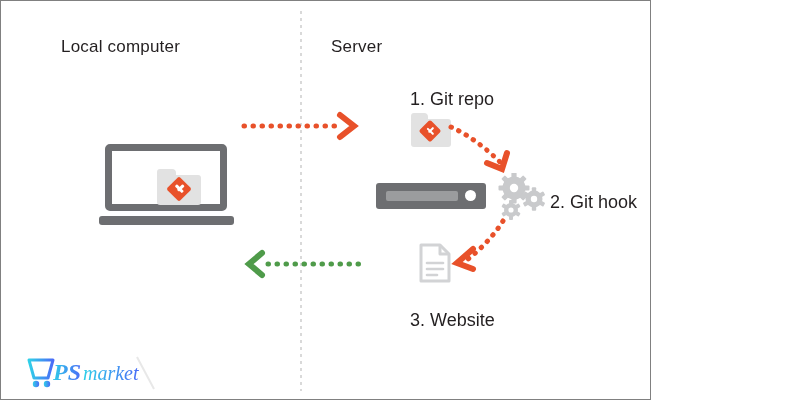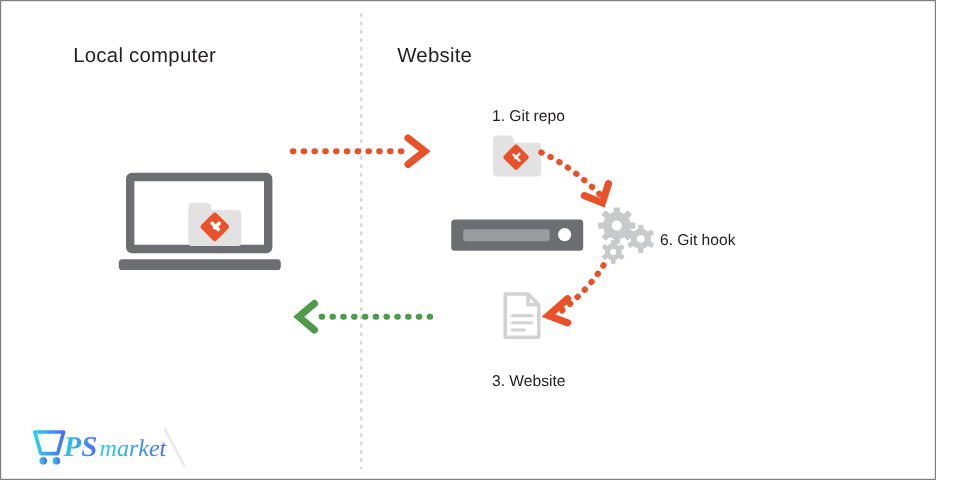--- a/index.html
+++ b/index.html
@@ -2,21 +2,21 @@
 <html><head>
 <meta charset="utf-8">
 <style>
   html, body {
     margin: 0;
     padding: 0;
     background: #ffffff;
   }
   #canvas {
     position: relative;
-    width: 780px;
+    width: 651px;
     height: 400px;
     background: #ffffff;
     border: 1px solid #808080;
     box-sizing: border-box;
     overflow: hidden;
     font-family: "Liberation Sans", sans-serif;
   }
 
   
   .section-title {
@@ -130,21 +130,21 @@
 
   
   #gears { position: absolute; left: 496px; top: 172px; width: 52px; height: 50px; }
 
   
   #doc-icon { position: absolute; left: 418px; top: 242px; width: 32px; height: 40px; }
 
   
   .step-label {
     position: absolute;
-    font-size: 13px;
+    font-size: 18px;
     color: #231f20;
     white-space: nowrap;
   }
   #label-repo { left: 409px; top: 88px; }
   #label-hook { left: 549px; top: 191px; }
   #label-site { left: 409px; top: 309px; }
 
   
   .arrow-svg { position: absolute; overflow: visible; }
   #arrow-push { left: 243px; top: 112px; }
@@ -155,21 +155,21 @@
   
   #logo { position: absolute; left: 8px; top: 350px; width: 150px; height: 44px; }
 </style>
 </head>
 <body>
 
 <div id="canvas">
 
   <div class="section-title" id="title-local">Local computer</div>
 
-  <div class="section-title" id="title-server">Website</div>
+  <div class="section-title" id="title-server">Server</div>
 
   <div id="divider"></div>
 
   <div id="laptop">
     <div id="laptop-screen">
       <div id="laptop-folder">
         <div class="folder-tab"></div>
         <div class="folder-body"></div>
         <div class="git-mark" id="laptop-git"></div>
       </div>
@@ -244,21 +244,21 @@
           <rect x="-2" y="-10" width="4" height="4.5" rx="1" transform="rotate(120)"></rect>
           <rect x="-2" y="-10" width="4" height="4.5" rx="1" transform="rotate(180)"></rect>
           <rect x="-2" y="-10" width="4" height="4.5" rx="1" transform="rotate(240)"></rect>
           <rect x="-2" y="-10" width="4" height="4.5" rx="1" transform="rotate(300)"></rect>
         </g>
         <circle r="2.6" fill="#ffffff"></circle>
       </g>
     </g>
   </svg>
 
-  <div class="step-label" id="label-hook">6. Git hook</div>
+  <div class="step-label" id="label-hook">2. Git hook</div>
 
   <svg class="arrow-svg" id="arrow-gear-doc" width="70" height="60">
     <path d="M 54,0 C 44,16 30,30 14,42" fill="none" stroke="#e8512a" stroke-width="5" stroke-linecap="round" stroke-dasharray="0.5 8"></path>
     <polyline points="24,28 8,42 24,48" fill="none" stroke="#e8512a" stroke-width="6" stroke-linecap="round" stroke-linejoin="miter"></polyline>
   </svg>
 
   <svg id="doc-icon" width="32" height="40" viewBox="0 0 32 40">
     <path d="M2,2 L21,2 L30,11 L30,38 L2,38 Z" fill="none" stroke="#d2d3d5" stroke-width="3" stroke-linejoin="round"></path>
     <path d="M21,2 L21,11 L30,11" fill="none" stroke="#d2d3d5" stroke-width="3" stroke-linejoin="round"></path>
     <g stroke="#d2d3d5" stroke-width="2.6" stroke-linecap="round">

